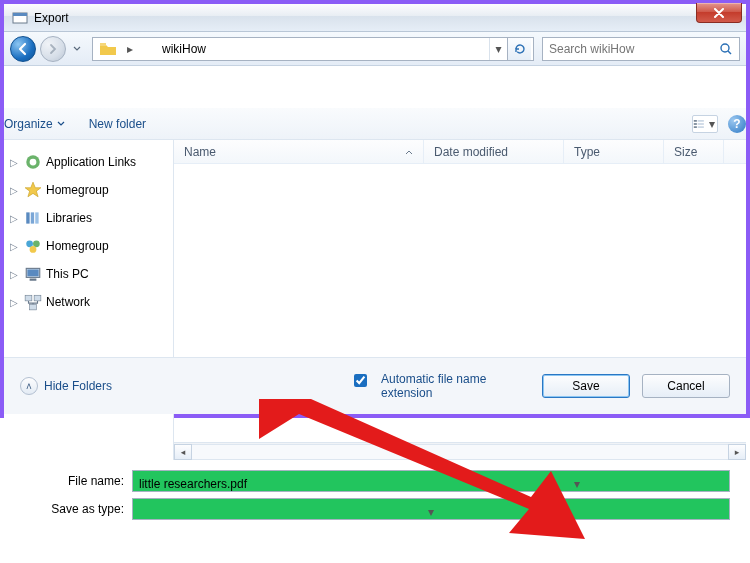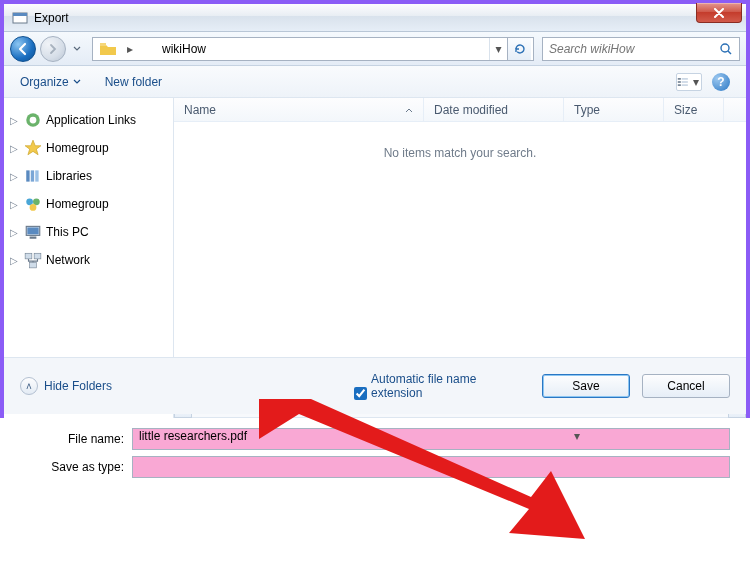--- a/index.html
+++ b/index.html
@@ -82,33 +82,34 @@
     display: flex; align-items: center; justify-content: center;
     background: linear-gradient(to bottom,#fafcff,#e6eef7);
   }
   .searchbox {
     width: 198px; height: 24px;
     background: #fff; border: 1px solid #a6b2c2;
     display: flex; align-items: center; padding: 0 6px;
     color: #6f7b8a;
   }
   .searchbox input {
-    flex: 1; border: none; outline: none; font-style: italic; color: #6f7b8a; font-size: 12px;
+    flex: 1; border: none; outline: none; color: #6f7b8a; font-size: 12px;
     background: transparent;
   }
   .searchbox .mag { width: 14px; height: 14px; }
 
   
   .toolbar {
     height: 32px;
     background: linear-gradient(to bottom, #f9fbfd, #eef3f9);
     border-bottom: 1px solid #dde6f0;
     display: flex; align-items: center;
-    padding: 0 16px;
+    padding: 0 0;
     gap: 24px;
+    margin-top: 42px;
   }
   .toolbtn { color: #1a4e8a; display: flex; align-items: center; gap: 4px; }
   .toolbar .right { margin-left: auto; display: flex; gap: 10px; align-items: center; }
   .view-icon { width: 26px; height: 18px; border:1px solid #c6d3e2; background:#fff; border-radius:2px; display:flex;align-items:center;justify-content:center;}
   .help-icon { width: 18px; height: 18px; border-radius:50%; background: radial-gradient(circle at 30% 30%, #9cc8f0, #2a77c4); color:#fff; display:flex;align-items:center;justify-content:center; font-weight:bold; font-size:11px;}
 
   
   .main {
     display: flex;
     height: 320px;
@@ -151,22 +152,22 @@
 
   
   .form-area {
     padding: 10px 16px 4px 16px;
   }
   .form-row {
     display: flex; align-items: center; margin-bottom: 6px;
   }
   .form-row label { width: 112px; text-align: right; padding-right: 8px; color:#000;}
   .form-row .field {
-    flex: 1; height: 22px; background:#f9a8d4; border:1px solid #a6b2c2;
-    display:flex; align-items:flex-start; padding:0 6px;
+    flex: 1; height: 22px; background:#22c55e; border:1px solid #a6b2c2;
+    display:flex; align-items:flex-end; padding:0 6px;
   }
   .form-row .field span { flex:1; }
   .form-row .drop { width:16px; text-align:center; color:#555; }
 
   
   .bottom {
     position: absolute; left:0; right:0; bottom:0;
     padding: 14px 16px 14px 16px;
     background: #f3f6fa;
     border-top: 1px solid #dde6f0;
@@ -176,21 +177,21 @@
     display: flex; align-items: center; gap: 6px; color:#1a4e8a;
   }
   .hide-folders .chev {
     width:18px; height:18px; border-radius:50%;
     background: linear-gradient(to bottom,#fdfdfe,#e3ebf4);
     border:1px solid #b3c0d1;
     display:flex;align-items:center;justify-content:center; font-size:10px; color:#3a5a80;
   }
   .auto-ext {
     margin-left: auto; margin-right: 18px;
-    display: flex; align-items: flex-end; gap: 4px; color:#1a4e8a;
+    display: flex; align-items: flex-start; gap: 14px; color:#1a4e8a;
     max-width: 170px;
   }
   .auto-ext input { margin-top:2px; accent-color:#1a6ec0;}
   .btns { display:flex; gap:12px; }
   .btn {
     width: 88px; height: 24px;
     background: linear-gradient(to bottom,#fdfdfe,#e6eef7);
     border:1px solid #a6b2c2; border-radius:3px;
     display:flex;align-items:center;justify-content:center;
     color:#000;
@@ -396,21 +397,20 @@
         <div class="col col-date">
             <span>Date modified</span>
           </div>
         <div class="col col-type">
             <span>Type</span>
           </div>
         <div class="col col-size">
             <span>Size</span>
           </div>
       </div>
-      <div class="empty-msg">No items match your search.</div>
       <div style="flex:1"></div>
       <div class="hscroll">
         <div class="arrow">◂</div>
         <div class="track"></div>
         <div class="arrow">▸</div>
       </div>
     </div>
   </div>
 
   <div class="form-area">

